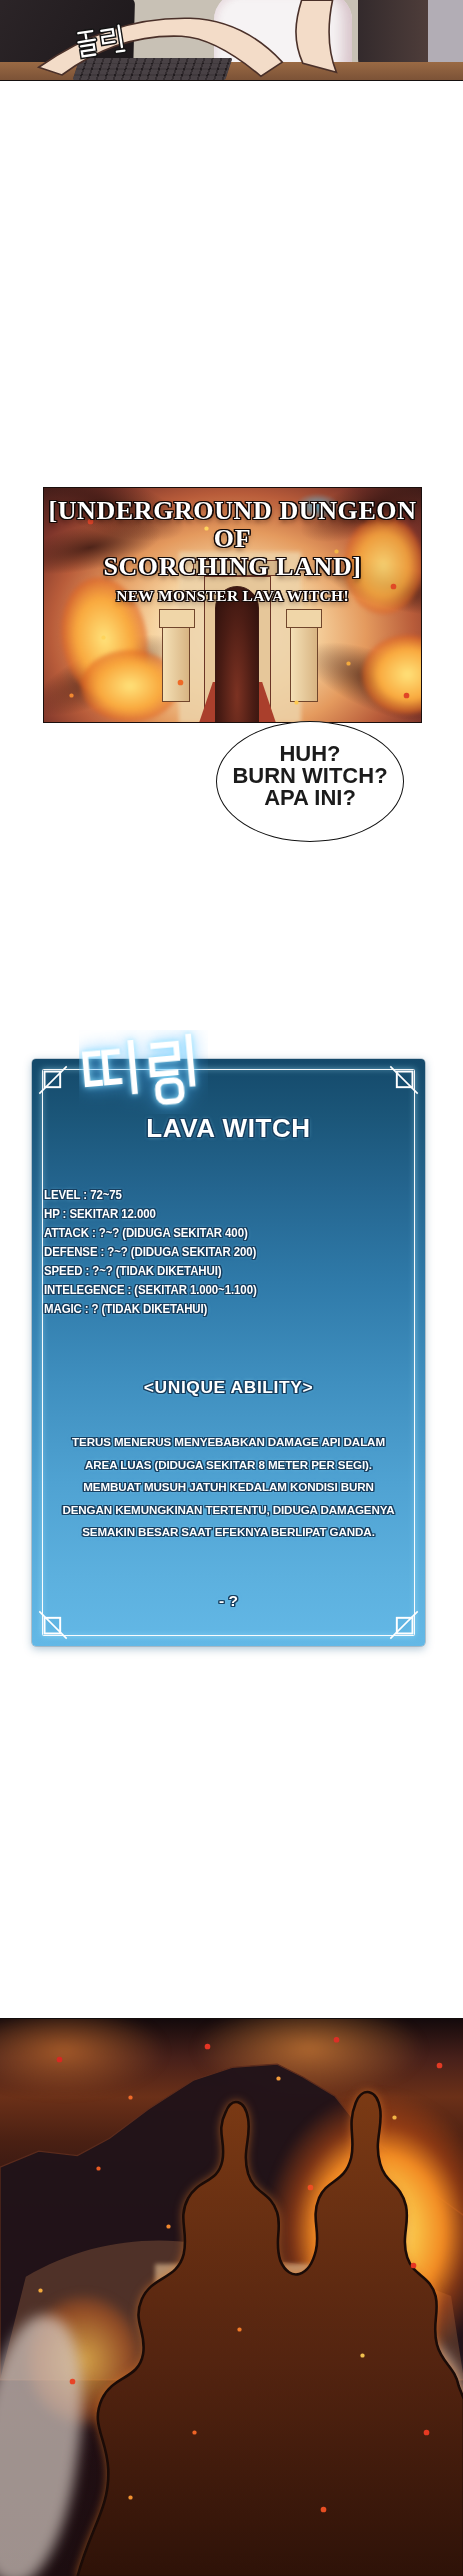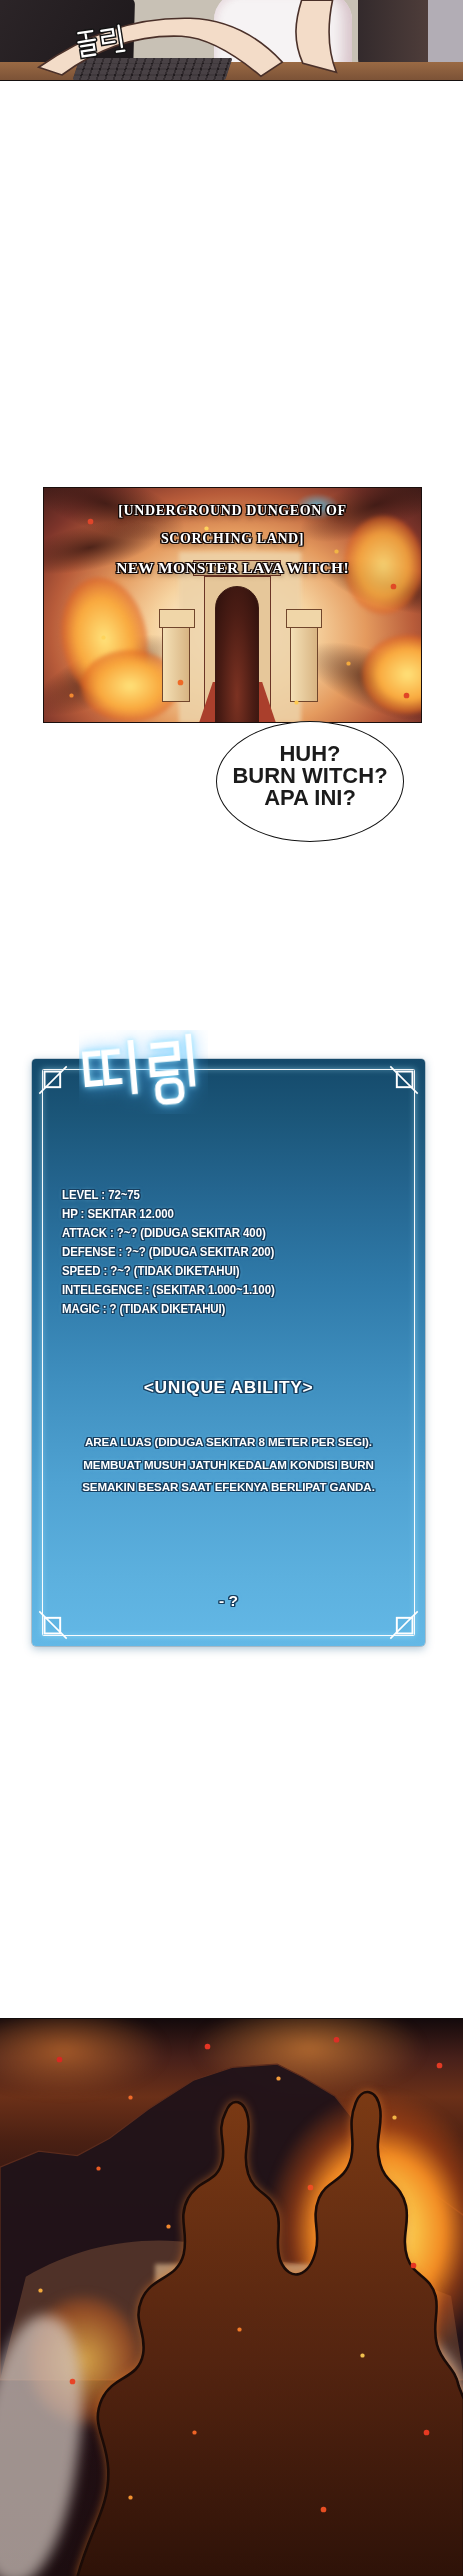--- a/index.html
+++ b/index.html
@@ -41,21 +41,21 @@
   .gate-frame{position:absolute;left:160px;top:88px;width:67px;height:148px;background:#e6c79a;border:1.3px solid #6b3526;}
   .gate-arch{position:absolute;left:171px;top:98px;width:44px;height:138px;border-radius:22px 22px 0 0;
     background:radial-gradient(ellipse at 50% 80%,#7c3222 0%,#4a1c14 55%,#2c100c 100%);border:1.3px solid #3c1a12;}
   .gate-steps{position:absolute;left:155px;top:194px;width:77px;height:41px;background:#aa3f2c;
     clip-path:polygon(18% 0,82% 0,100% 100%,0 100%);box-shadow:0 0 9px rgba(255,120,40,.6);}
   .pillar{position:absolute;width:28px;background:linear-gradient(90deg,#f4e0b6,#d8b482);border:1.3px solid #71462c;}
   .pillar-cap{position:absolute;width:36px;height:19.3px;background:#f0d6a8;border:1.3px solid #71462c;}
   .dungeon-title{position:absolute;left:0;top:9px;width:100%;text-align:center;color:#ffffff;
     font-family:"Liberation Serif",serif;font-weight:bold;
     text-shadow:-1.3px -1.3px 0 #140a08,1.3px -1.3px 0 #140a08,-1.3px 1.3px 0 #140a08,1.3px 1.3px 0 #140a08,0 -1.3px 0 #140a08,0 1.3px 0 #140a08,-1.3px 0 0 #140a08,1.3px 0 0 #140a08,0 2.6px 5.2px rgba(40,15,8,.55);}
-  .dt-main{font-size:14px;line-height:28px;letter-spacing:0.6px;}
+  .dt-main{font-size:26px;line-height:28px;letter-spacing:0.6px;}
   .dt-sub{font-size:15.5px;line-height:19.3px;margin-top:5.2px;letter-spacing:0.3px;}
 
   
   .bubble{position:absolute;left:216px;top:721px;width:188px;height:121px;background:#ffffff;
     border:1.9px solid #121212;border-radius:50%;z-index:5;}
   .bubble-text{position:absolute;left:0;top:20.6px;width:100%;text-align:center;color:#1b1b1b;
     font-weight:bold;font-size:22px;line-height:22px;letter-spacing:0;}
 
   
   .sfx-ding{position:absolute;left:79px;top:1030px;z-index:6;}
@@ -64,21 +64,21 @@
     box-shadow:0 0 0 0.6px rgba(10,50,80,.35),0 2.6px 9px rgba(30,90,130,.35);}
   .inner-border{position:absolute;left:10.3px;top:10.3px;right:10.3px;bottom:10.3px;
     border:1.9px solid rgba(255,255,255,.96);border-radius:1.3px;
     box-shadow:0 0 6.4px rgba(170,235,255,.55), inset 0 0 6.4px rgba(170,235,255,.35);}
   .corner{position:absolute;width:30px;height:30px;}
   .win-text{color:#ffffff;font-weight:bold;
     text-shadow:-1.3px -1.3px 0 #173f60,1.3px -1.3px 0 #173f60,-1.3px 1.3px 0 #173f60,1.3px 1.3px 0 #173f60,0 -1.3px 0 #173f60,0 1.3px 0 #173f60,-1.3px 0 0 #173f60,1.3px 0 0 #173f60,0 0 4.5px rgba(150,225,255,.55);}
   .win-title{position:absolute;left:0;top:55px;width:100%;text-align:center;font-size:26px;
     letter-spacing:0.6px;line-height:28px;}
   .stats-col{position:absolute;top:126px;}
-  .stats-left{left:30px;}
+  .stats-left{left:12px;}
   .stats-right{left:246px;}
   .stat-row{height:19px;display:flex;align-items:center;font-size:12.2px;letter-spacing:-0.1px;
     transform:scaleX(.94);transform-origin:left center;white-space:nowrap;}
   .ability-header{position:absolute;left:0;top:318px;width:100%;text-align:center;font-size:17.4px;letter-spacing:0.6px;}
   .ability-text{position:absolute;left:0;top:372px;width:100%;text-align:center;font-size:11.6px;line-height:22.5px;letter-spacing:-0.1px;}
   .win-footer{position:absolute;left:0;top:533px;width:100%;text-align:center;font-size:15.5px;}
 
   
   .panel-bottom{position:absolute;left:0;top:2018px;width:464px;height:558px;overflow:hidden;
     background:linear-gradient(180deg,#140a0c 0%,#47201a 7%,#6b3018 14%,#4a2013 22%,#2a1212 34%,#241015 55%,#1c0d10 100%);
@@ -188,35 +188,38 @@
     </svg>
     <svg class="corner" style="left:6.4px;bottom:6.4px;transform:scaleY(-1);" viewBox="0 0 46 46">
       <rect x="10" y="10" width="24" height="24" fill="none" stroke="#fff" stroke-width="3"></rect>
       <line x1="2" y1="44" x2="44" y2="2" stroke="#fff" stroke-width="2.5"></line>
     </svg>
     <svg class="corner" style="right:6.4px;bottom:6.4px;transform:scale(-1,-1);" viewBox="0 0 46 46">
       <rect x="10" y="10" width="24" height="24" fill="none" stroke="#fff" stroke-width="3"></rect>
       <line x1="2" y1="44" x2="44" y2="2" stroke="#fff" stroke-width="2.5"></line>
     </svg>
 
+    <div class="win-title win-text">LAVA WITCH</div>
 
     <div class="stats-col stats-left">
       <div class="stat-row win-text">LEVEL : 72~75</div>
       <div class="stat-row win-text">HP : SEKITAR 12.000</div>
       <div class="stat-row win-text">ATTACK : ?~? (DIDUGA SEKITAR 400)</div>
       <div class="stat-row win-text">DEFENSE : ?~? (DIDUGA SEKITAR 200)</div>
       <div class="stat-row win-text">SPEED : ?~? (TIDAK DIKETAHUI)</div>
       <div class="stat-row win-text">INTELEGENCE : (SEKITAR 1.000~1.100)</div>
       <div class="stat-row win-text">MAGIC : ? (TIDAK DIKETAHUI)</div>
     </div>
 
     <div class="ability-header win-text">&lt;UNIQUE ABILITY&gt;</div>
     <div class="ability-text win-text">
+      <div>TERUS MENERUS MENYEBABKAN DAMAGE API DALAM</div>
       <div>AREA LUAS (DIDUGA SEKITAR 8 METER PER SEGI).</div>
       <div>MEMBUAT MUSUH JATUH KEDALAM KONDISI BURN</div>
+      <div>DENGAN KEMUNGKINAN TERTENTU, DIDUGA DAMAGENYA</div>
       <div>SEMAKIN BESAR SAAT EFEKNYA BERLIPAT GANDA.</div>
     </div>
     <div class="win-footer win-text">- ?</div>
   </div>
 
   <div class="panel-bottom">
     <div class="skyglow" style="left:-39px;top:-13px;width:206px;height:90px;background:radial-gradient(ellipse,rgba(190,105,45,.8),rgba(190,105,45,0) 70%);"></div>
     <div class="skyglow" style="left:193px;top:-19.3px;width:232px;height:97px;background:radial-gradient(ellipse,rgba(215,130,55,.75),rgba(215,130,55,0) 70%);"></div>
     <svg class="abs" style="left:0;top:0;" width="464" height="558" viewBox="0 0 720 866">
       <path d="M0,230 L60,205 L120,212 L170,185 L230,140 L300,95 L360,75 L430,70 L470,90 L520,120 L560,170 L610,212 L660,262 L720,305 L720,560 L0,560 Z" fill="#211319" stroke="#5c2c1d" stroke-width="2" opacity="0.97"></path>

